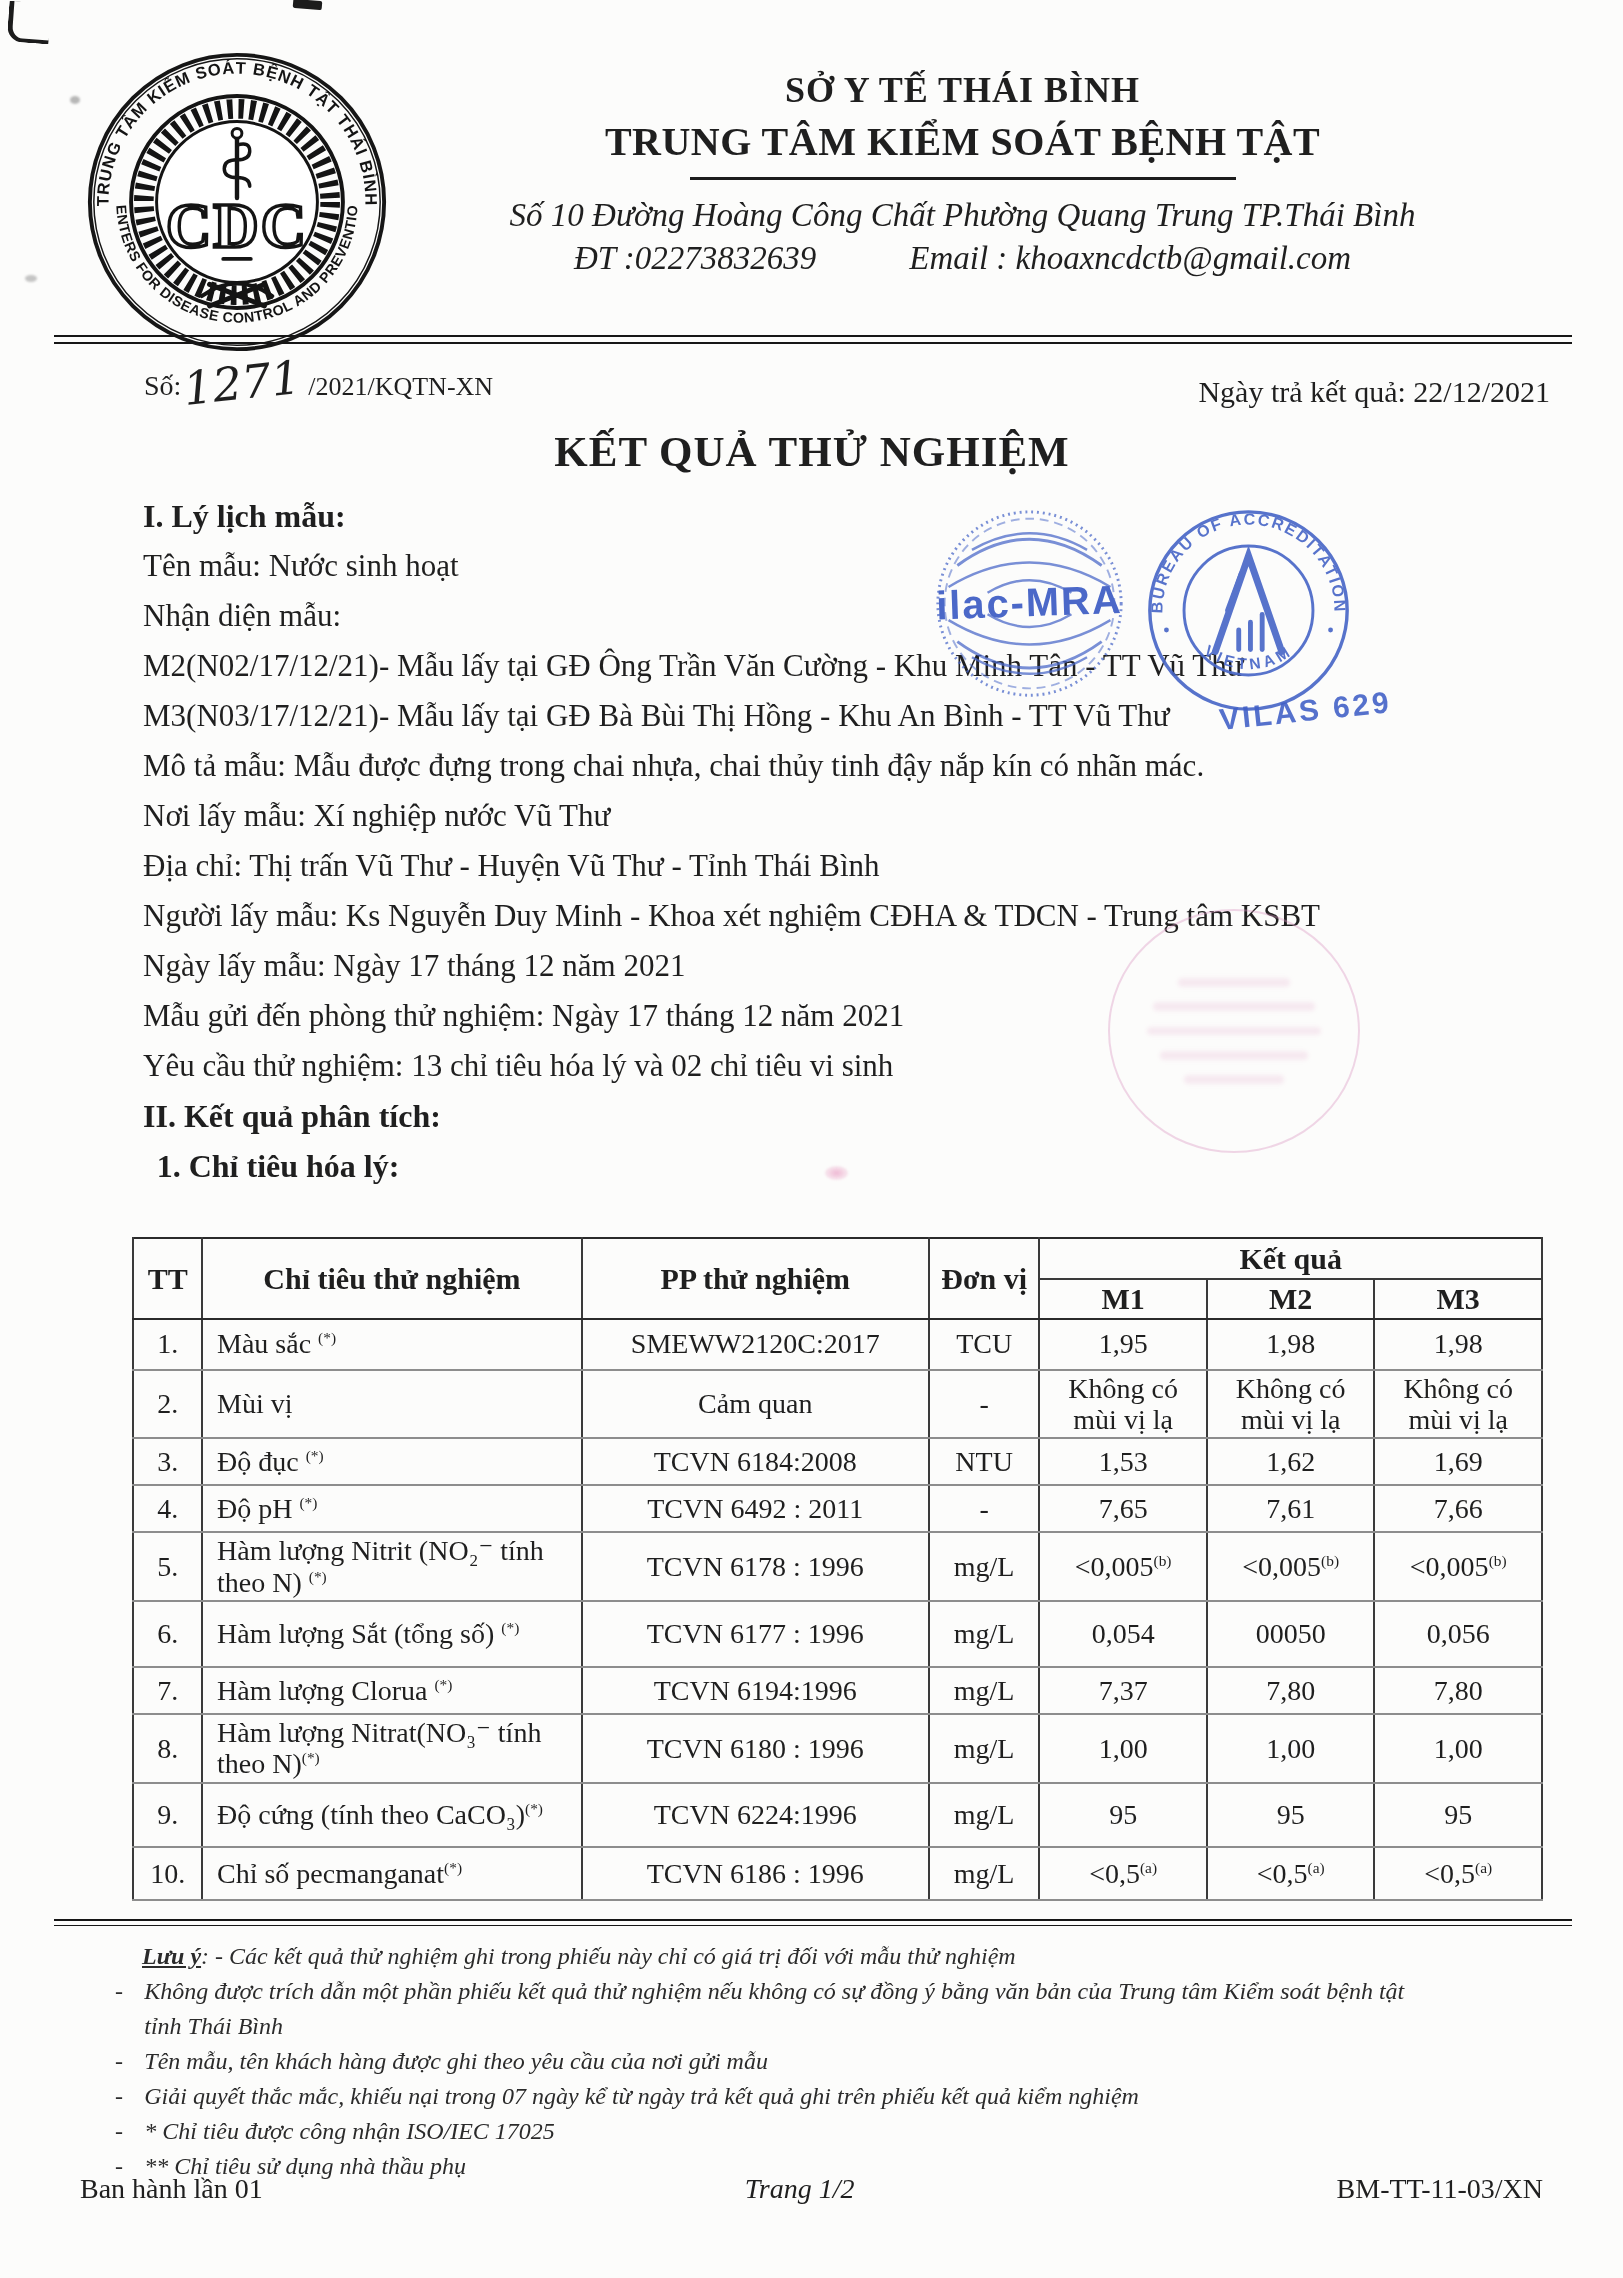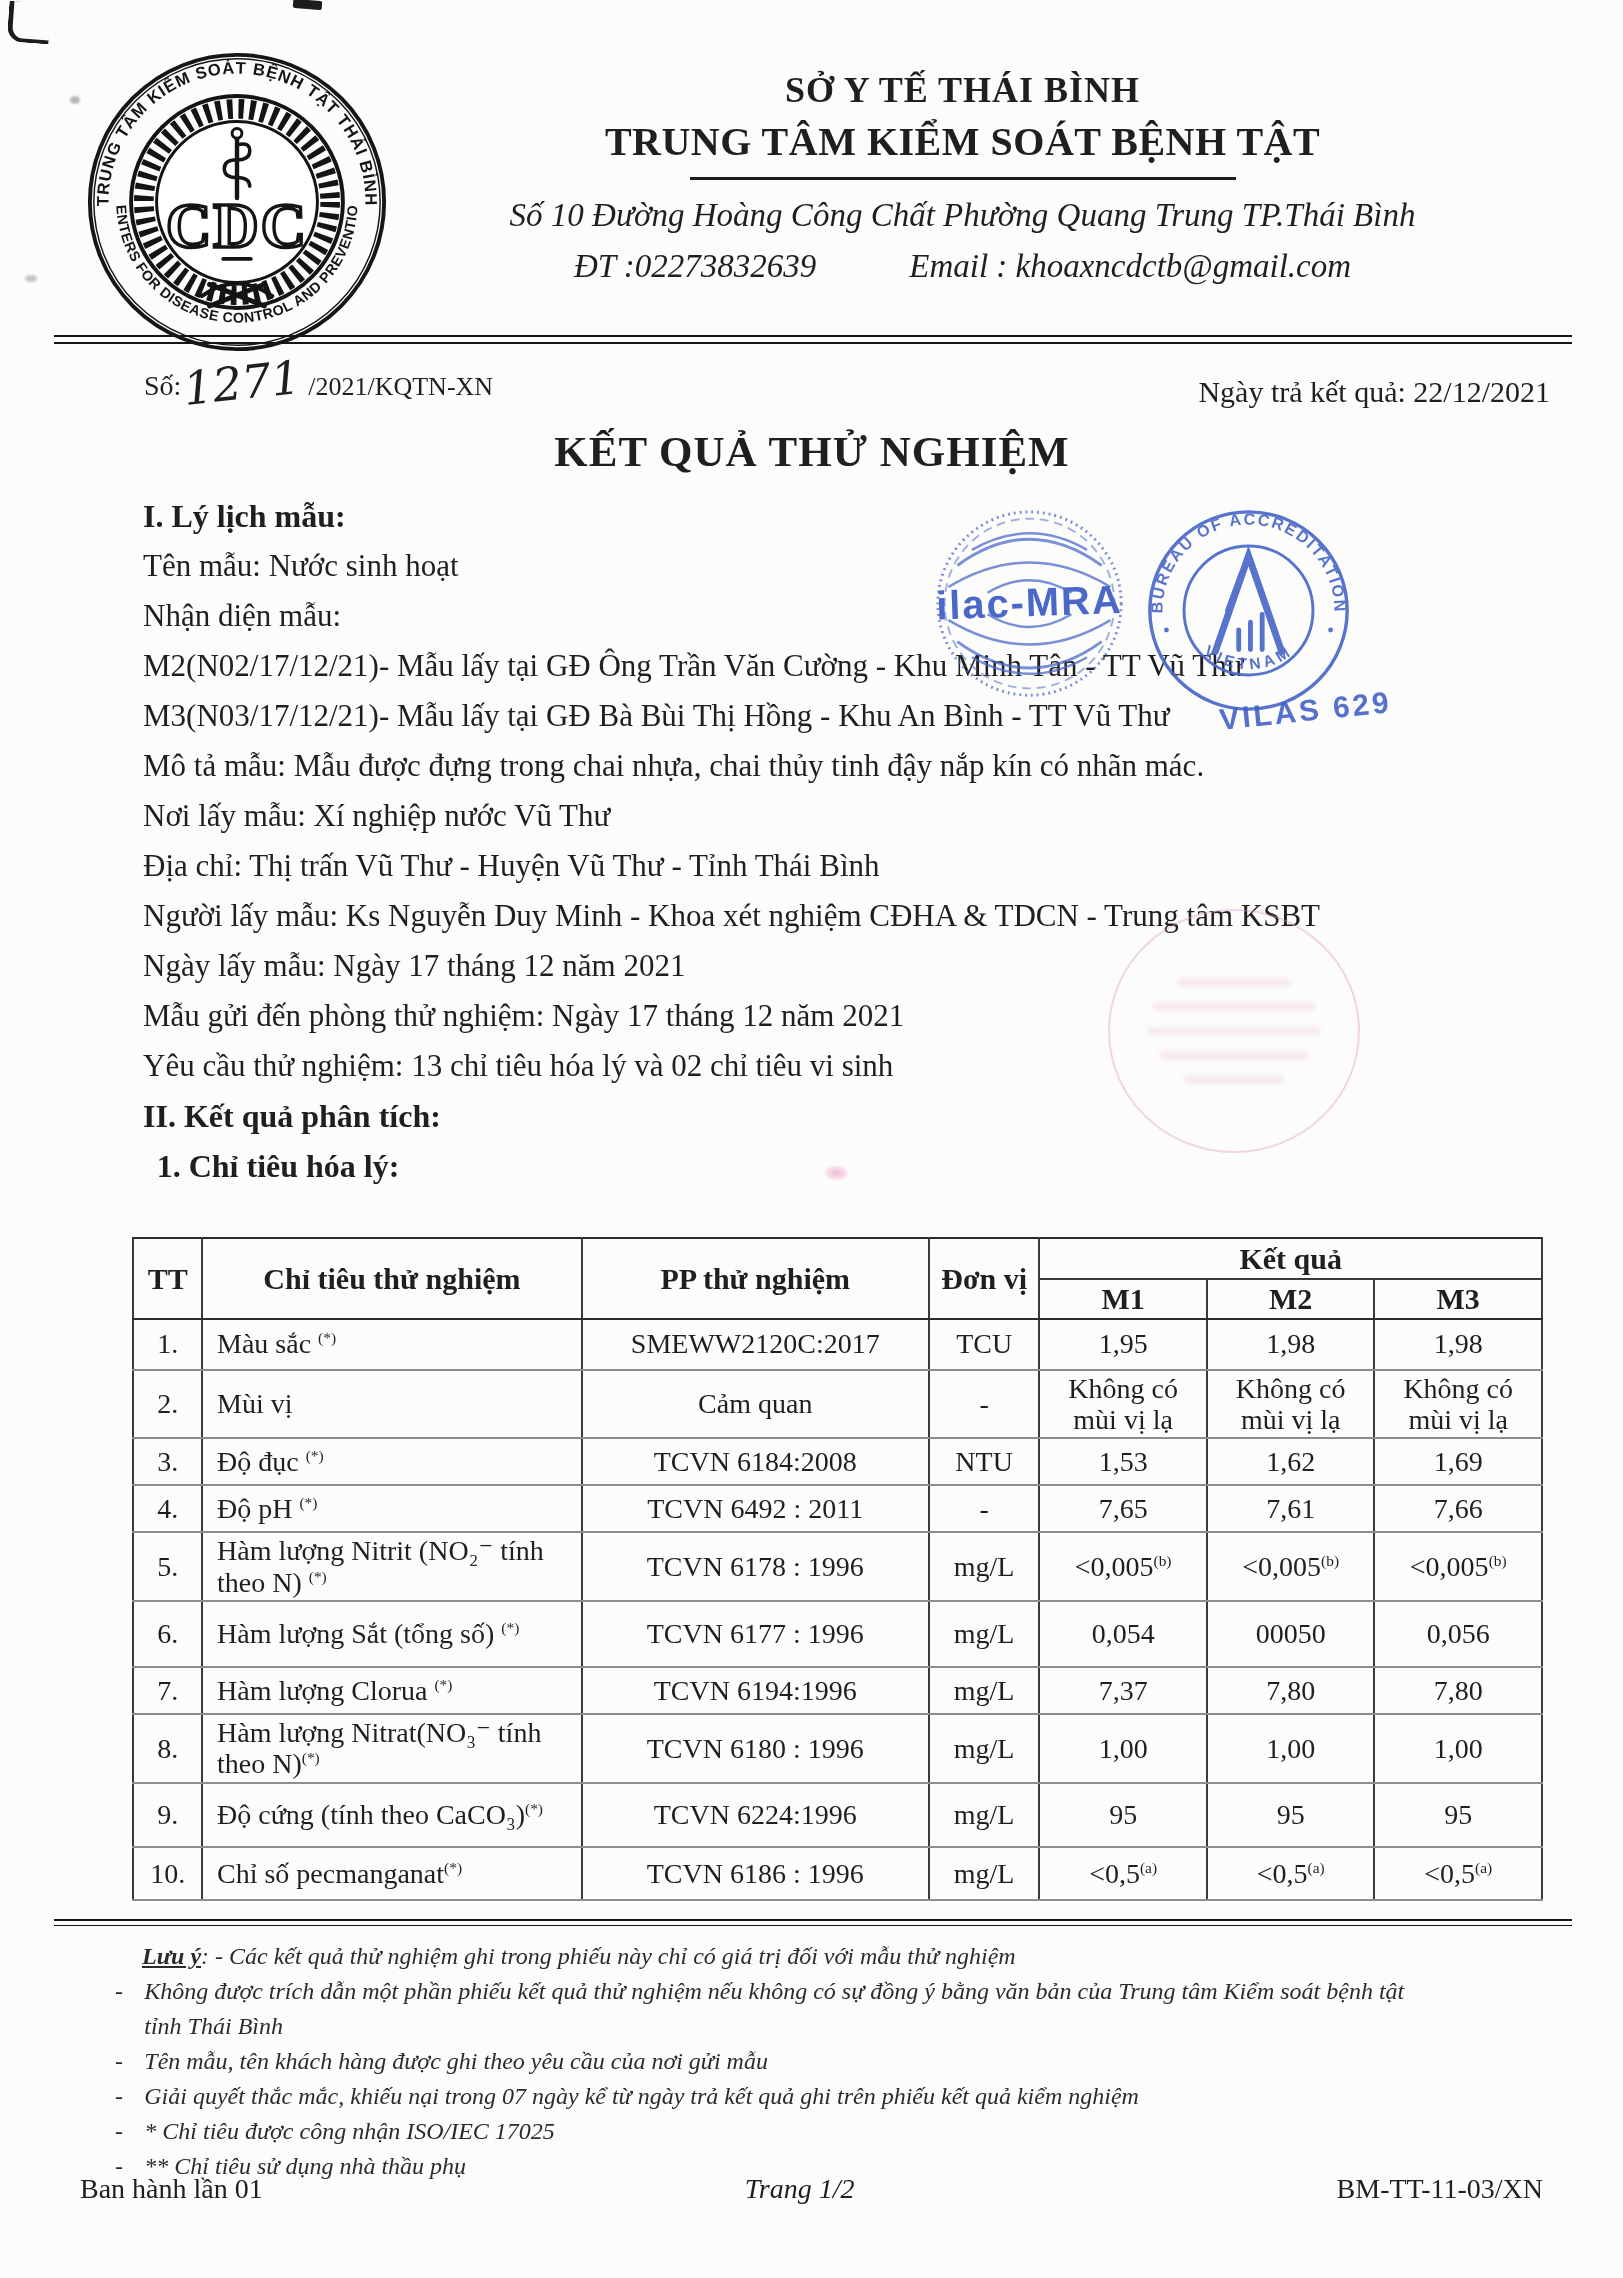--- a/index.html
+++ b/index.html
@@ -14,21 +14,21 @@
   .smudge2{position:absolute;left:25px;top:275px;width:11.7px;height:6.8px;background:#a0a0a0;border-radius:50%;filter:blur(1px);opacity:.6;}
   .pink-mark{position:absolute;left:825px;top:1166px;width:23.4px;height:13.7px;border-radius:50%;
       background:radial-gradient(rgba(228,130,180,.55),rgba(228,130,180,0));filter:blur(1px);}
   
   .logo{position:absolute;left:84px;top:49px;width:306px;height:306px;}
   .head-block{position:absolute;left:419px;top:70px;width:1087px;text-align:center;line-height:1.15;}
   .dept{font-size:36px;font-weight:bold;letter-spacing:1px;}
   .center-name{font-size:40px;font-weight:bold;margin-top:7.8px;letter-spacing:0.5px;}
   .name-underline{width:546px;height:2.9px;background:#1d1d1d;margin:11.7px auto 0;}
   .addr{font-size:33px;font-style:italic;margin-top:17.6px;}
-  .contact{font-size:33px;font-style:italic;margin-top:13px;display:flex;justify-content:center;gap:93px;}
+  .contact{font-size:33px;font-style:italic;margin-top:5px;display:flex;justify-content:center;gap:93px;}
   .double-rule{position:absolute;left:54px;top:335px;width:1518px;height:4.9px;
       border-top:2.9px solid #161616;border-bottom:2px solid #161616;}
   
   .meta-row{position:absolute;left:144px;top:361px;width:1406px;display:flex;justify-content:space-between;align-items:flex-start;}
   .doc-number{font-size:28px;white-space:nowrap;}
   .handwritten{display:inline-block;font-size:46px;font-style:italic;font-family:"DejaVu Serif",serif;
       transform:rotate(-6deg) translateY(3.9px);margin:0 7.8px 0 2px;line-height:0.8;}
   .num-suffix{font-size:26px;text-align:center;}
   .return-date{font-size:30px;padding-top:13.7px;}
   .title{position:absolute;left:0;top:427px;width:100%;text-align:center;font-size:43px;font-weight:bold;letter-spacing:1px;}

